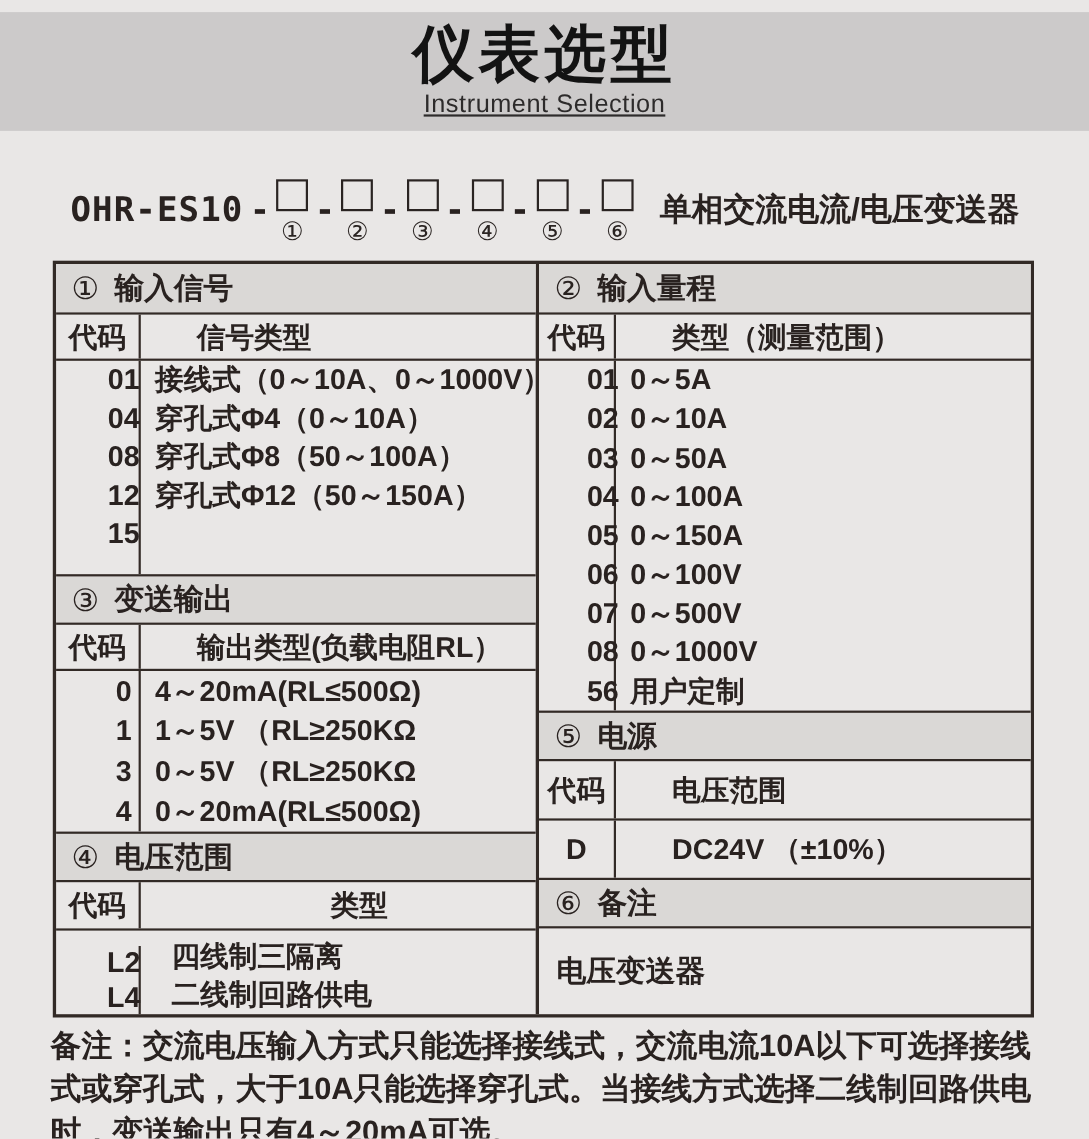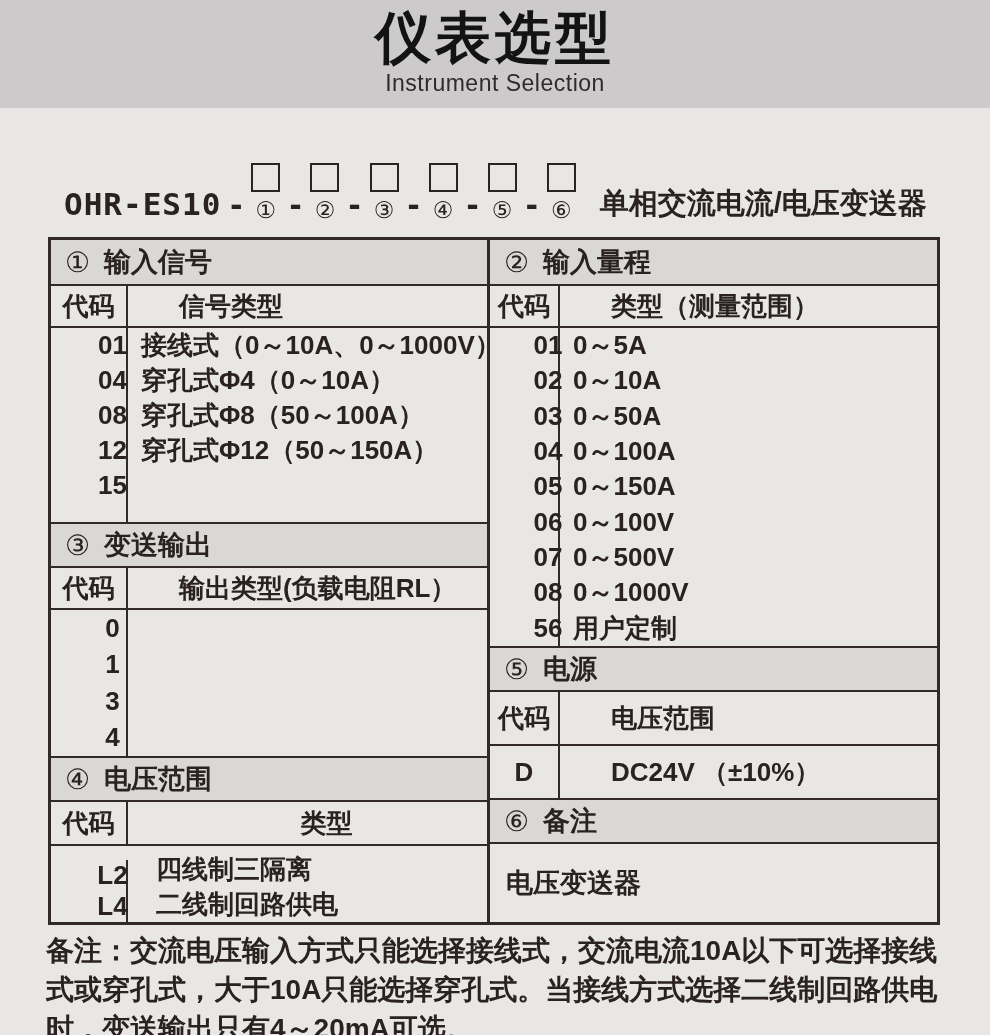--- a/index.html
+++ b/index.html
@@ -9,25 +9,25 @@
     --bd:#322a26;
     --txt:#292220;
   }
   html,body{margin:0;padding:0;}
   body{
     width:990px;height:1035px;position:relative;overflow:hidden;
     background:var(--bg);color:var(--txt);
     font-family:"Liberation Sans",sans-serif;
   }
   
-  .banner{position:absolute;top:0;left:0;width:990px;height:108px;background:var(--banner);text-align:center;}
+  .banner{position:absolute;top:11px;left:0;width:990px;height:108px;background:var(--banner);text-align:center;}
   .banner-title{padding-top:6px;font-size:56px;font-weight:bold;letter-spacing:4px;color:#131313;line-height:64px;}
-  .banner-sub{font-size:23px;color:#2d2b2b;line-height:26px;letter-spacing:0.5px;}
-  
-  .model-row{position:absolute;top:160px;left:64px;display:flex;align-items:flex-end;}
+  .banner-sub{font-size:23px;color:#2d2b2b;line-height:26px;letter-spacing:0.5px;text-decoration:underline;}
+  
+  .model-row{position:absolute;top:160px;left:64px;display:flex;align-items:center;}
   .model-prefix{font-family:"DejaVu Sans Mono",monospace;font-weight:bold;font-size:31px;line-height:36px;letter-spacing:1px;}
   .dash{font-weight:bold;font-size:30px;line-height:33px;margin:0 6px;font-family:"DejaVu Sans Mono",monospace;}
   .slot{display:flex;flex-direction:column;align-items:center;}
   .slot-box{width:25px;height:25px;border:2px solid #2a2422;margin-top:3px;background:transparent;}
   .slot-num{margin-top:6px;font-size:23px;color:#2a2422;line-height:24px;}
   .model-desc{font-size:29px;font-weight:bold;margin-left:24px;line-height:38px;}
   
   .sel-table{position:absolute;top:237px;left:48px;width:892px;height:688px;
     border:3px solid var(--bd);box-sizing:border-box;display:flex;}
   .half{display:flex;flex-direction:column;box-sizing:border-box;}
@@ -146,20 +146,26 @@
       <div class="code-w">代码</div>
       <div class="type-w">输出类型(负载电阻RL）</div>
     </div>
     <div class="data-block bt" style="height:148px">
       <div class="dcol codes">
         <div class="cell">0</div>
         <div class="cell">1</div>
         <div class="cell">3</div>
         <div class="cell">4</div>
       </div>
+      <div class="dcol types">
+        <div class="cell t">4～20mA(RL≤500Ω)</div>
+        <div class="cell t">1～5V （RL≥250KΩ</div>
+        <div class="cell t">0～5V （RL≥250KΩ</div>
+        <div class="cell t">0～20mA(RL≤500Ω)</div>
+      </div>
     </div>
 
     <div class="sec-header bt" style="height:44px">
       <span class="sec-num">④</span>
       <span class="sec-title">电压范围</span>
     </div>
     <div class="sub-row bt" style="height:44px">
       <div class="code-w">代码</div>
       <div class="type-w center">类型</div>
     </div>

